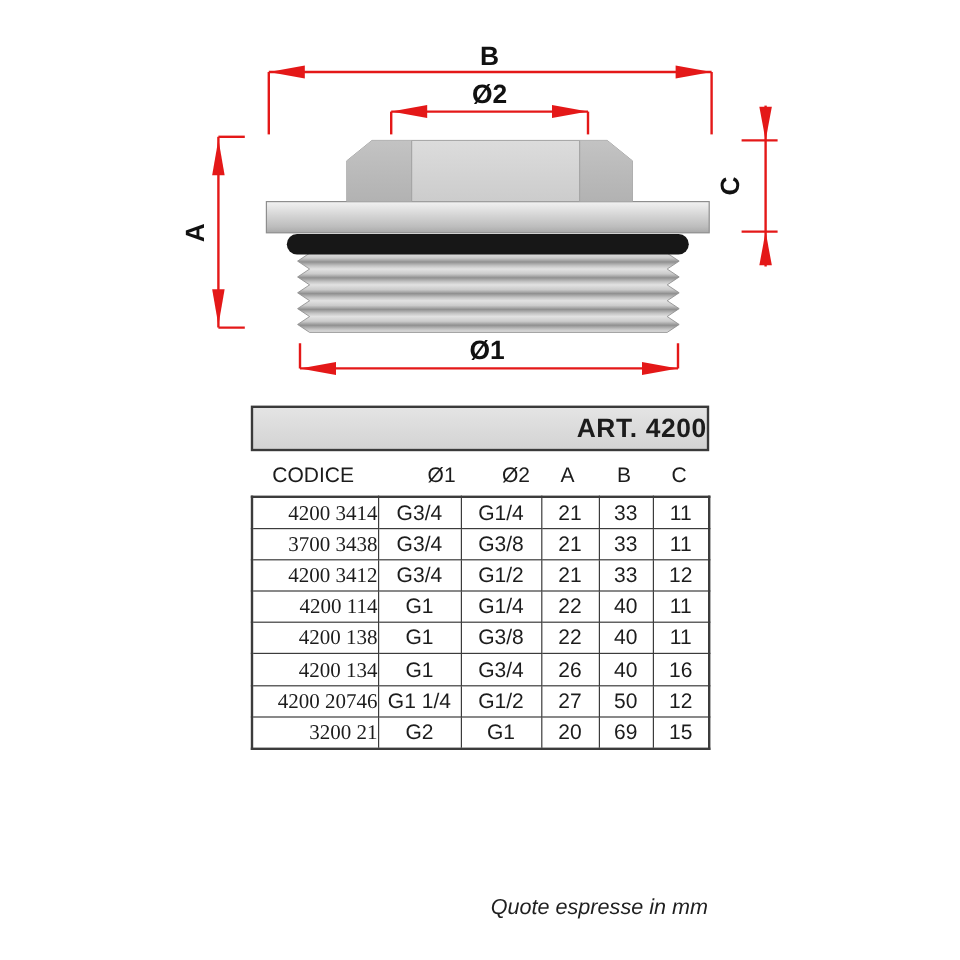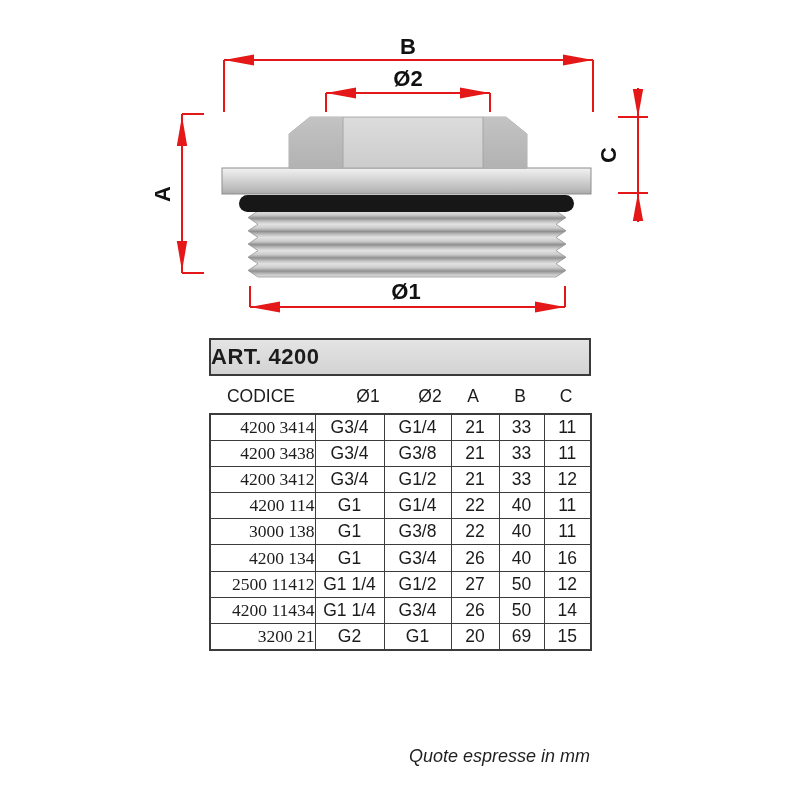--- a/index.html
+++ b/index.html
@@ -7,21 +7,21 @@
     width:800px;height:800px;background:#ffffff;
     font-family:"Liberation Sans", sans-serif;color:#1c1c1c;
   }
   #screen{position:relative;width:800px;height:800px;background:#ffffff;overflow:hidden;}
 
   
   .banner{
     position:absolute;left:209px;top:338px;width:382px;height:38px;
     box-sizing:border-box;border:2px solid #3a3a3a;
     background:linear-gradient(#e4e4e4,#d3d3d3);
-    display:flex;align-items:center;justify-content:flex-start;
+    display:flex;align-items:center;justify-content:flex-end;
     font-weight:bold;font-size:22px;letter-spacing:.5px;
   }
 
   
   .colheads{position:absolute;left:0;top:386px;width:800px;height:22px;font-size:17.5px;}
   .colheads span{position:absolute;top:0;transform:translateX(-50%);white-space:nowrap;}
 
   
   table#spec{
     position:absolute;left:209px;top:413px;width:381px;
@@ -159,21 +159,21 @@
     <tbody>
         <tr>
           <td class="codice">4200 3414</td>
           <td>G3/4</td>
           <td>G1/4</td>
           <td>21</td>
           <td>33</td>
           <td>11</td>
         </tr>
         <tr>
-          <td class="codice">4200 3438</td>
+          <td class="codice">3700 3438</td>
           <td>G3/4</td>
           <td>G3/8</td>
           <td>21</td>
           <td>33</td>
           <td>11</td>
         </tr>
         <tr>
           <td class="codice">4200 3412</td>
           <td>G3/4</td>
           <td>G1/2</td>
@@ -183,52 +183,44 @@
         </tr>
         <tr>
           <td class="codice">4200 114</td>
           <td>G1</td>
           <td>G1/4</td>
           <td>22</td>
           <td>40</td>
           <td>11</td>
         </tr>
         <tr>
-          <td class="codice">3000 138</td>
+          <td class="codice">4200 138</td>
           <td>G1</td>
           <td>G3/8</td>
           <td>22</td>
           <td>40</td>
           <td>11</td>
         </tr>
         <tr>
           <td class="codice">4200 134</td>
           <td>G1</td>
           <td>G3/4</td>
           <td>26</td>
           <td>40</td>
           <td>16</td>
         </tr>
         <tr>
-          <td class="codice">2500 11412</td>
+          <td class="codice">4200 20746</td>
           <td>G1 1/4</td>
           <td>G1/2</td>
           <td>27</td>
           <td>50</td>
           <td>12</td>
         </tr>
         <tr>
-          <td class="codice">4200 11434</td>
-          <td>G1 1/4</td>
-          <td>G3/4</td>
-          <td>26</td>
-          <td>50</td>
-          <td>14</td>
-        </tr>
-        <tr>
           <td class="codice">3200 21</td>
           <td>G2</td>
           <td>G1</td>
           <td>20</td>
           <td>69</td>
           <td>15</td>
         </tr>
       </tbody>
   </table>
 

